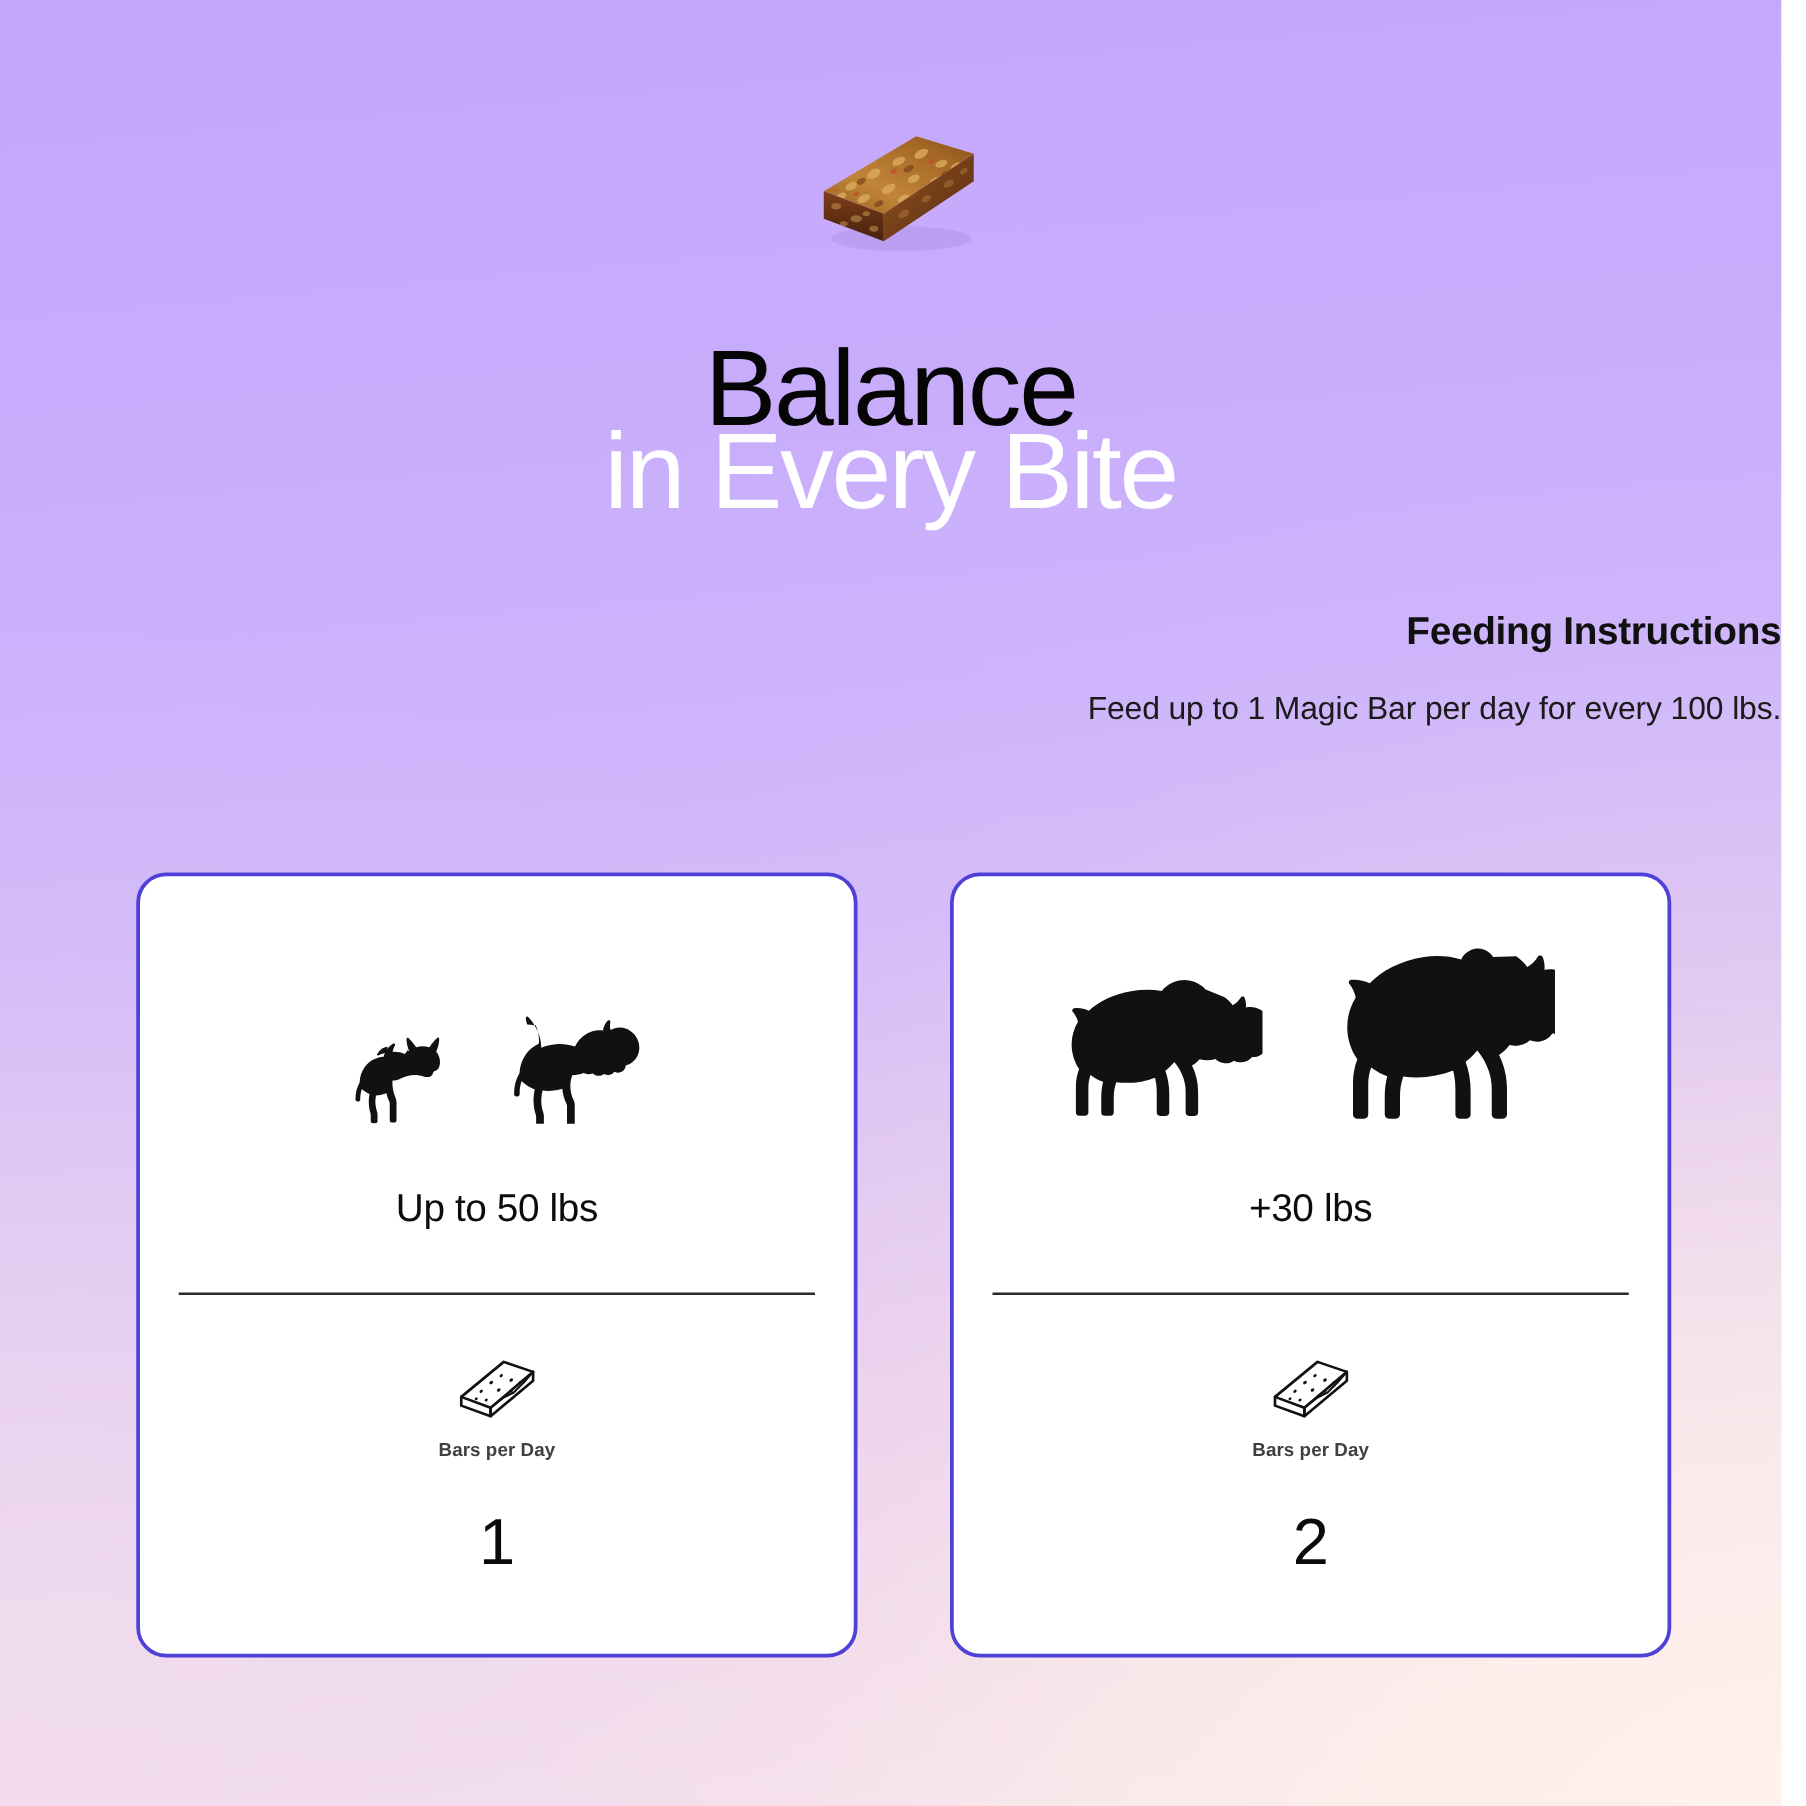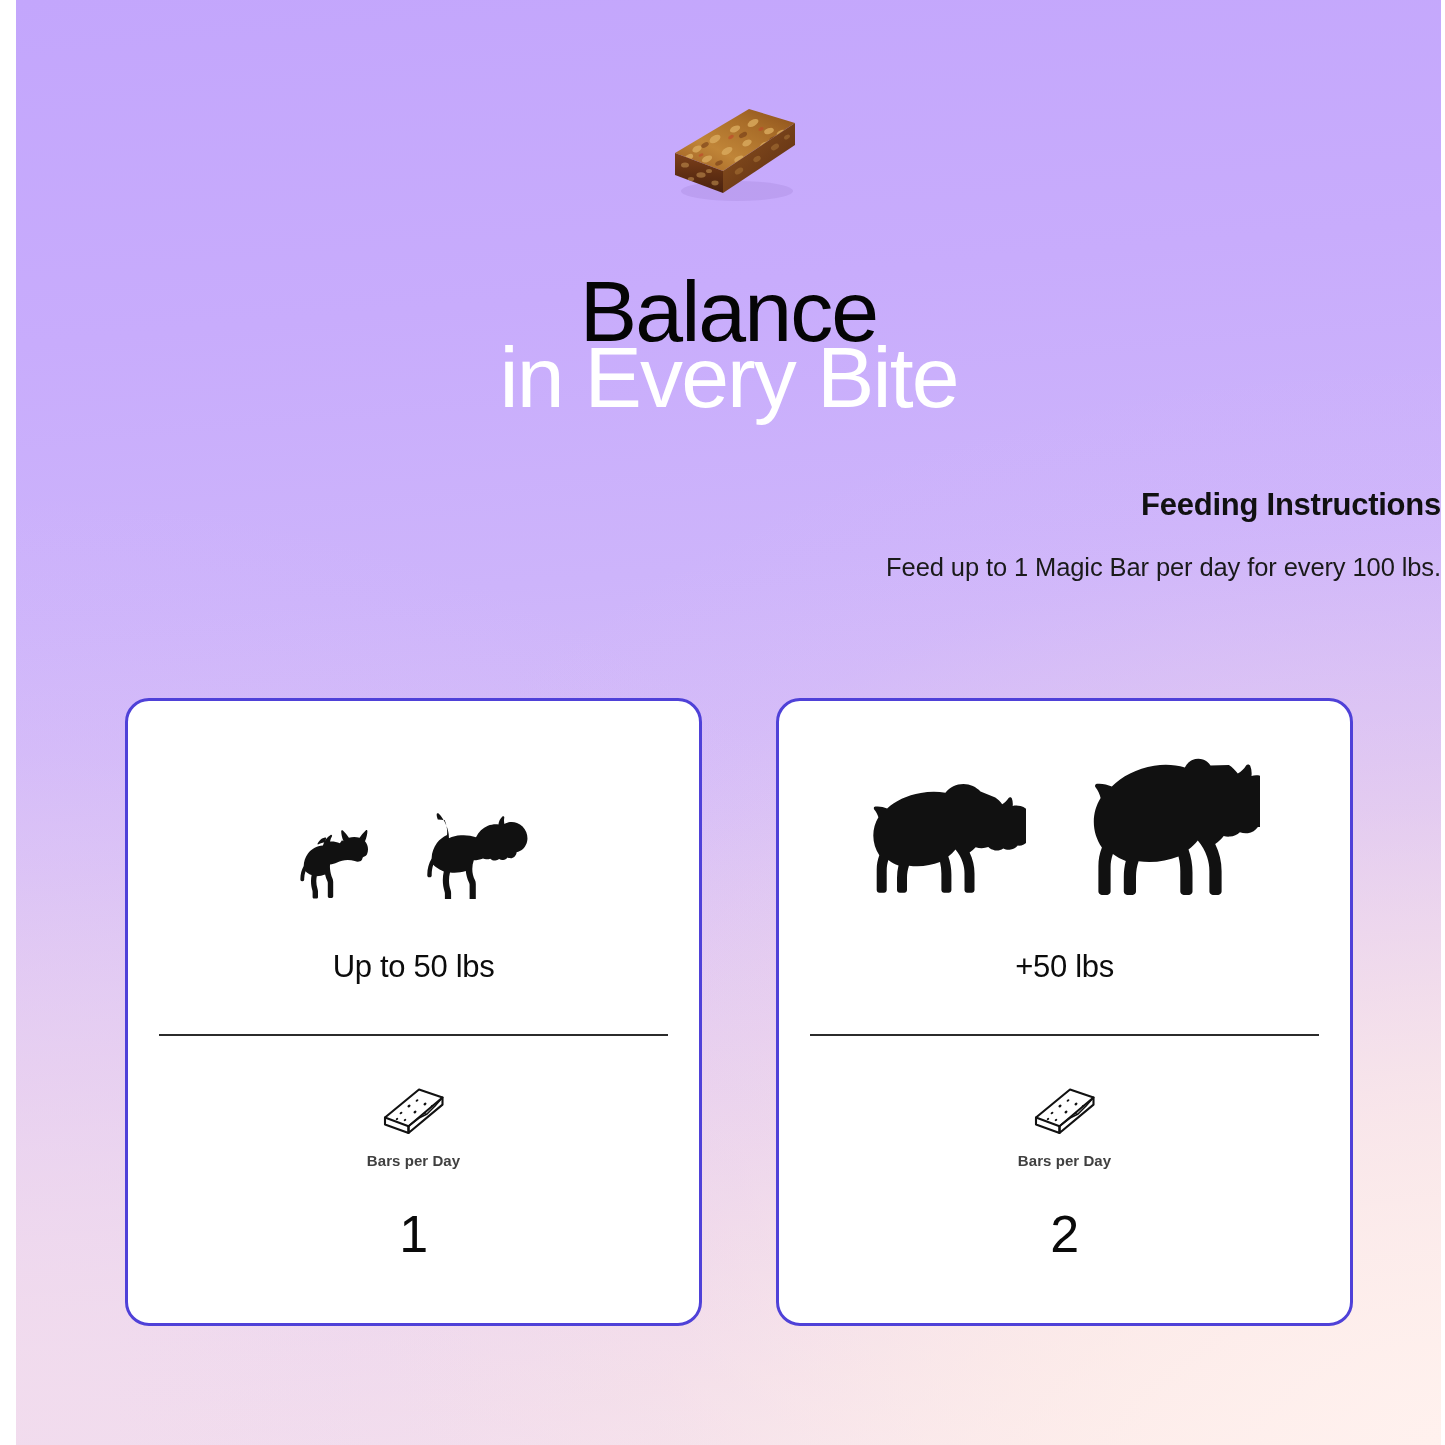--- a/index.html
+++ b/index.html
@@ -17,21 +17,20 @@
   
   .page {
     position: relative;
     width: 1425px;
     height: 1445px;
     background:
       radial-gradient(130% 105% at 100% 100%, rgba(255,241,238,0.98) 0%, rgba(253,235,233,0.72) 22%, rgba(247,222,230,0.34) 42%, rgba(236,206,243,0.08) 60%, rgba(236,206,243,0) 72%),
       radial-gradient(120% 100% at 0% 100%, rgba(241,219,238,0.95) 0%, rgba(236,212,240,0.55) 26%, rgba(226,198,247,0.18) 48%, rgba(226,198,247,0) 66%),
       linear-gradient(175deg, #C3A6FC 0%, #C8ACFC 22%, #CDB4FB 40%, #D6BEF7 56%, #E3CCF1 70%, #EFDCEC 82%, #F8E9E9 92%, #FDF2EF 100%);
     overflow: hidden;
-    margin-left: 16px;
   }
 
   
   .hero-bar-wrap {
     position: absolute;
     left: 0;
     right: 0;
     top: 72px;
     height: 150px;
     display: flex;
@@ -324,21 +323,21 @@
 
     <div class="card">
       <div class="dog-row large">
         <svg class="dog-svg" width="156" height="118" viewBox="0 0 156 118">
           <path fill="#111111" d="M110.5 12.5c-4.4-4.6-10.4-7.5-17-7.5-7.2 0-13.7 3.4-18.1 8.7-7.8-1.2-16.2-1.2-24.6 .2-13.8 2.3-25.7 8.1-33.7 15.6-3.6-1.6-7.6-2.3-11.7-1.9-1.4 .1-2.1 1.7-1.2 2.8 2 2.3 3.4 5 4.2 7.9-3.3 5.5-5.1 11.7-5.1 18.2 0 7.2 2.2 14 6 19.7-1.7 4.5-2.6 9.3-2.6 14.2v20.6c0 1.5 1.2 2.7 2.7 2.7h4.6c1.5 0 2.7-1.2 2.7-2.7v-19.6c0-3.6 .6-7.1 1.7-10.4 3 2.3 6.4 4.2 10.1 5.5 -1 4-1.5 8.1-1.5 12.3v12.2c0 1.5 1.2 2.7 2.7 2.7h4.6c1.5 0 2.7-1.2 2.7-2.7v-12.2c0-4.2 .7-8.3 2-12.1 2.7 .4 5.5 .6 8.3 .6 8.1 0 15.8-1.5 22.7-4.2 .9 3.7 1.4 7.5 1.4 11.4v16.5c0 1.5 1.2 2.7 2.7 2.7h4.6c1.5 0 2.7-1.2 2.7-2.7v-15.4c0-6.3-1.1-12.4-3.1-18.1 2.7-2 5.1-4.3 7.2-6.9 3.2 3.8 5.6 8.1 7.2 12.8 1.2 3.6 1.8 7.3 1.8 11.1v16.5c0 1.5 1.2 2.7 2.7 2.7h4.6c1.5 0 2.7-1.2 2.7-2.7v-16.5c0-7.4-1.7-14.6-4.9-21.1 2.3-1.4 4.3-3.1 6.1-5.1 1.9 .6 3.9 .9 6 .9 2.3 0 4.5-.4 6.6-1.1 1.8 1.7 4.1 2.9 6.6 3.3 2.9 .5 5.9-.2 8.3-1.9 1.9 1 4.1 1.5 6.4 1.3 3.2-.2 6.1-1.8 8.1-4.2 2.1 .2 4.2-.2 6.1-1.2 2.8-1.4 4.8-4 5.5-7 .5-2.1 .4-4.3-.4-6.3 1.6-1.9 2.7-4.2 3.2-6.7 .7-3.7 .1-7.5-1.8-10.8-2.1-3.7-5.6-6.4-9.7-7.5-2.6-.7-5.3-.8-7.9-.2 .3-2.6 0-5.2-.9-7.6-.5-1.4-2.4-1.6-3.2-.3-1.6 2.6-3.8 4.7-6.4 6.2-1.9-2.6-4.2-4.9-6.9-6.7z"></path>
         </svg>
         <svg class="dog-svg" width="190" height="140" viewBox="0 0 190 140">
           <path fill="#111111" d="M140.5 8.5c-1.8-2.7-4.4-4.8-7.5-5.9-3.5-1.2-7.3-1-10.7 .5-3.3 1.5-5.9 4.1-7.4 7.4-9.4-2.8-19.9-3.5-30.7-1.8-17.5 2.8-32.6 10.6-42.4 20.9-4.5-2.2-9.6-3.2-14.8-2.8-1.7 .1-2.5 2.1-1.5 3.4 2.6 3.2 4.3 6.9 5.1 10.8-4.4 7.1-6.8 15.2-6.8 23.7 0 9.5 3 18.4 8.1 25.7-2.3 5.9-3.5 12.2-3.5 18.7v25.5c0 1.8 1.5 3.3 3.3 3.3h5.6c1.8 0 3.3-1.5 3.3-3.3v-24.3c0-4.6 .8-9.1 2.3-13.3 3.9 2.9 8.2 5.3 12.9 7-1.3 5.1-2 10.4-2 15.8v14.8c0 1.8 1.5 3.3 3.3 3.3h5.6c1.8 0 3.3-1.5 3.3-3.3v-14.8c0-5.4 .9-10.7 2.6-15.6 3.5 .5 7.1 .8 10.7 .8 10.4 0 20.3-2 29.2-5.5 1.2 4.8 1.8 9.8 1.8 14.8v20.3c0 1.8 1.5 3.3 3.3 3.3h5.6c1.8 0 3.3-1.5 3.3-3.3v-19c0-8-1.4-15.8-4-23.1 3.5-2.6 6.6-5.6 9.3-9 4.1 4.9 7.3 10.5 9.3 16.6 1.5 4.6 2.3 9.4 2.3 14.2v20.3c0 1.8 1.5 3.3 3.3 3.3h5.6c1.8 0 3.3-1.5 3.3-3.3v-20.3c0-9.5-2.2-18.8-6.4-27.2 3.3-2.2 6.2-4.9 8.5-8 2 .5 4.1 .7 6.2 .5 3.8-.3 7.3-1.9 10-4.4 2.5 1 5.3 1.4 8 1 4.1-.6 7.7-2.9 10-6.3 2.8 .3 5.7-.2 8.2-1.5 3.6-1.9 6.2-5.3 7.1-9.2 .6-2.7 .4-5.5-.6-8 2-2.4 3.4-5.3 4-8.4 .9-4.8 .1-9.8-2.3-14-2.7-4.8-7.2-8.3-12.5-9.7-3.4-.9-6.9-1-10.3-.2 .4-3.4 0-6.8-1.2-9.9-.7-1.8-3.2-2.1-4.2-.4-2 3.4-4.9 6.1-8.3 8-2.4-3.4-5.4-6.3-8.9-8.6z"></path>
         </svg>
       </div>
-      <div class="weight-label">+50 lbs</div>
+      <div class="weight-label">+30 lbs</div>
       <div class="divider"></div>
       <div class="bar-icon-wrap">
         <svg class="bar-icon" width="66" height="52" viewBox="0 0 66 52">
           <g fill="none" stroke="#111111" stroke-width="2.1" stroke-linejoin="round" stroke-linecap="round">
             <path d="M4 33.5 L38 5.5 L61.5 13.5 L27.5 42.2 Z"></path>
             <path d="M4 33.5 L4 40.5 L27.5 49 L27.5 42.2"></path>
             <path d="M27.5 42.2 L27.5 49 L61.5 20.6 L61.5 13.5"></path>
           </g>
           <g fill="#111111">
             <ellipse cx="20" cy="29" rx="1.5" ry="1.1" transform="rotate(-38 20 29)"></ellipse>

